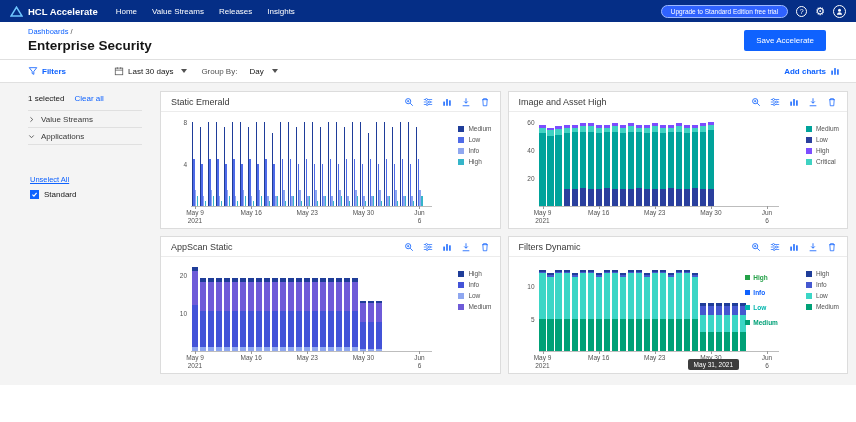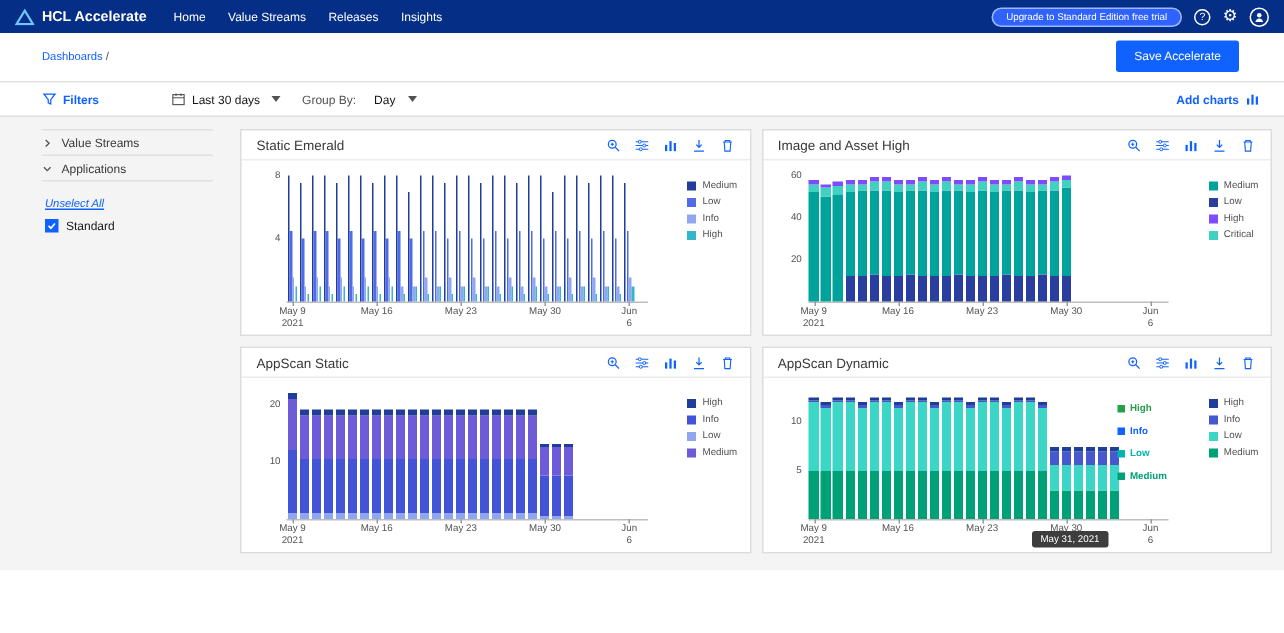--- a/index.html
+++ b/index.html
@@ -40,21 +40,21 @@
   .content{display:flex;background:#f4f4f4;padding:8px 8px 12px 0;height:302px;}
   .sidebar{width:152px;padding:0 10px 0 28px;font-size:8px;flex:none;}
   .sel-row{display:flex;gap:10px;padding:3px 0 7px;color:#161616;}
   .sel-row a{color:#0f62fe;text-decoration:none;cursor:pointer;}
   .side-rows{border-top:1px solid #e0e0e0;}
   .side-row{display:flex;align-items:center;gap:6px;height:17px;border-bottom:1px solid #e0e0e0;color:#393939;cursor:pointer;}
   .side-row svg{flex:none;}
   .side-sub{padding:6px 0 0 2px;}
   .filter-box{display:flex;align-items:center;gap:4px;background:#fff;border:1px solid #d8d8d8;height:15px;padding:0 5px;width:104px;color:#6f6f6f;}
   .filter-box input{border:none;background:transparent;font-size:7.5px;width:80px;outline:none;font-family:inherit;color:#393939;}
-  .unselect{display:inline-block;margin:4px 0 4px;color:#0f62fe;font-size:7.5px;text-decoration:underline;cursor:pointer;font-style:italic;}
+  .unselect{display:inline-block;margin:24px 0 4px;color:#0f62fe;font-size:7.5px;text-decoration:underline;cursor:pointer;}
   .chk-row{display:flex;align-items:center;gap:5px;font-size:8px;color:#161616;padding:2px 0;cursor:pointer;}
   .chk{width:9px;height:9px;background:#0f62fe;display:inline-flex;align-items:center;justify-content:center;flex:none;}
 
   
   .charts{flex:1;display:grid;grid-template-columns:1fr 1fr;grid-auto-rows:138px;gap:7px;margin-left:8px;}
   .chart-card{background:#fff;border:1px solid #dcdcdc;display:flex;flex-direction:column;}
   .card-head{display:flex;align-items:center;justify-content:space-between;padding:5px 10px 4px;border-bottom:1px solid #ececec;}
   .card-title{font-size:9px;color:#393939;}
   .card-tools{display:flex;gap:9px;color:#0f62fe;}
   .tool-icon{cursor:pointer;}
@@ -105,20 +105,21 @@
       </span>
     </div>
   </header>
 
   <section class="pagehead">
     <div>
       <div class="crumbs">
         <a>Dashboards</a>
         <span>/</span>
       </div>
+      <h1 class="page-title">Enterprise Security</h1>
     </div>
     <button class="btn-primary">Save Accelerate</button>
   </section>
 
   <section class="filterbar">
     <span class="filters-btn">
       <svg width="10" height="10" viewBox="0 0 12 12">
           <path d="M1.5 2h9L7 6.5V10L5 9V6.5z" fill="none" stroke="#0f62fe" stroke-width="1"></path>
         </svg>
       <span>Filters</span>
@@ -142,20 +143,24 @@
           <rect x="1.6" y="5.5" width="1.8" height="5" fill="#0f62fe"></rect>
           <rect x="5.1" y="2.5" width="1.8" height="8" fill="#0f62fe"></rect>
           <rect x="8.6" y="4" width="1.8" height="6.5" fill="#0f62fe"></rect>
         </svg>
     </span>
   </section>
 
   <div class="content">
 
     <aside class="sidebar">
+      <div class="sel-row">
+        <span>1 selected</span>
+        <a>Clear all</a>
+      </div>
       <div class="side-rows">
         <div class="side-row">
           <svg width="7" height="7" viewBox="0 0 8 8">
               <path d="M2.8 1.5L5.4 4L2.8 6.5" fill="none" stroke="#525252" stroke-width="1"></path>
             </svg>
           <span>Value Streams</span>
         </div>
         <div class="side-row">
           <svg width="7" height="7" viewBox="0 0 8 8">
               <path d="M1.5 2.8L4 5.4L6.5 2.8" fill="none" stroke="#525252" stroke-width="1"></path>
@@ -704,21 +709,21 @@
               </div>
               <div class="legend-item">
                 <span class="legend-swatch" style="background: rgb(110, 91, 216);"></span>
                 <span>Medium</span>
               </div>
             </div>
           </div>
         </div>
         <div class="chart-card">
           <div class="card-head">
-            <span class="card-title">AppScan Dynamic</span>
+            <span class="card-title">Filters Dynamic</span>
             <div class="card-tools">
               <span class="tool-icon">
                 <svg viewBox="0 0 12 12">
                   <circle cx="5" cy="5" r="3.1" fill="none" stroke="currentColor" stroke-width="1"></circle>
                   <line x1="7.4" y1="7.4" x2="10.5" y2="10.5" stroke="currentColor" stroke-width="1"></line>
                   <line x1="3.7" y1="5" x2="6.3" y2="5" stroke="currentColor" stroke-width="0.9"></line>
                   <line x1="5" y1="3.7" x2="5" y2="6.3" stroke="currentColor" stroke-width="0.9"></line>
                 </svg>
               </span>
               <span class="tool-icon">

